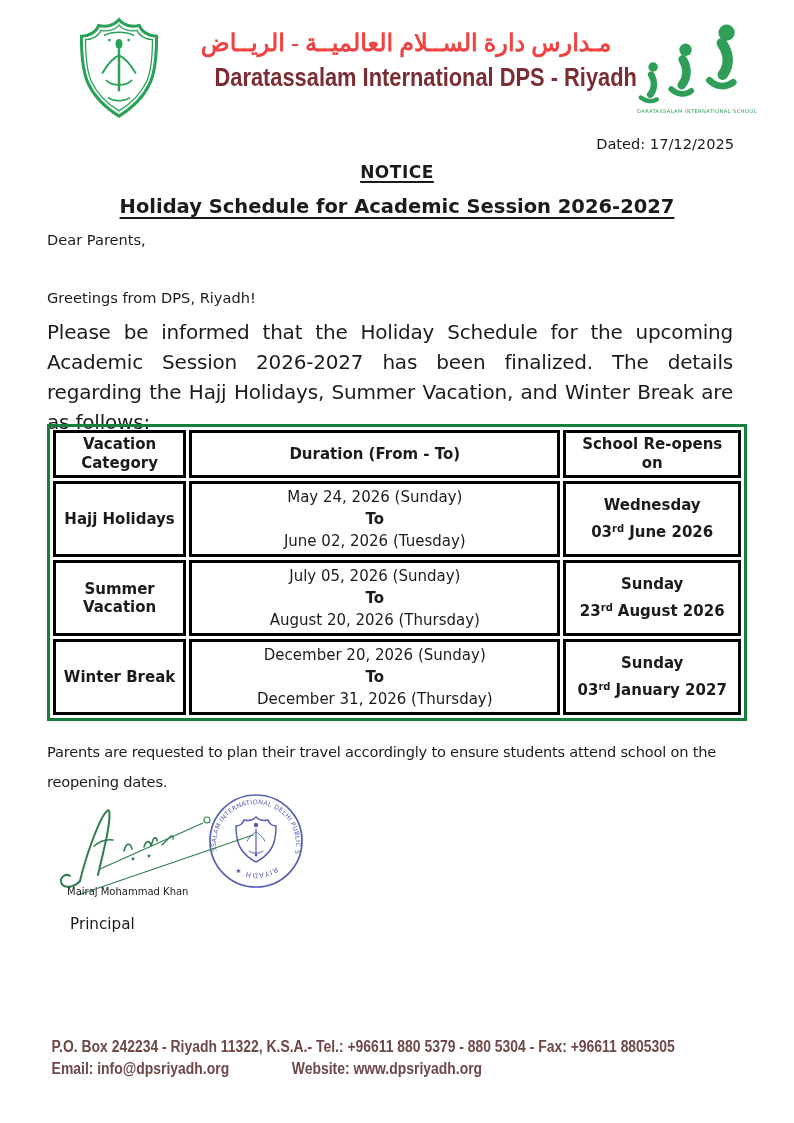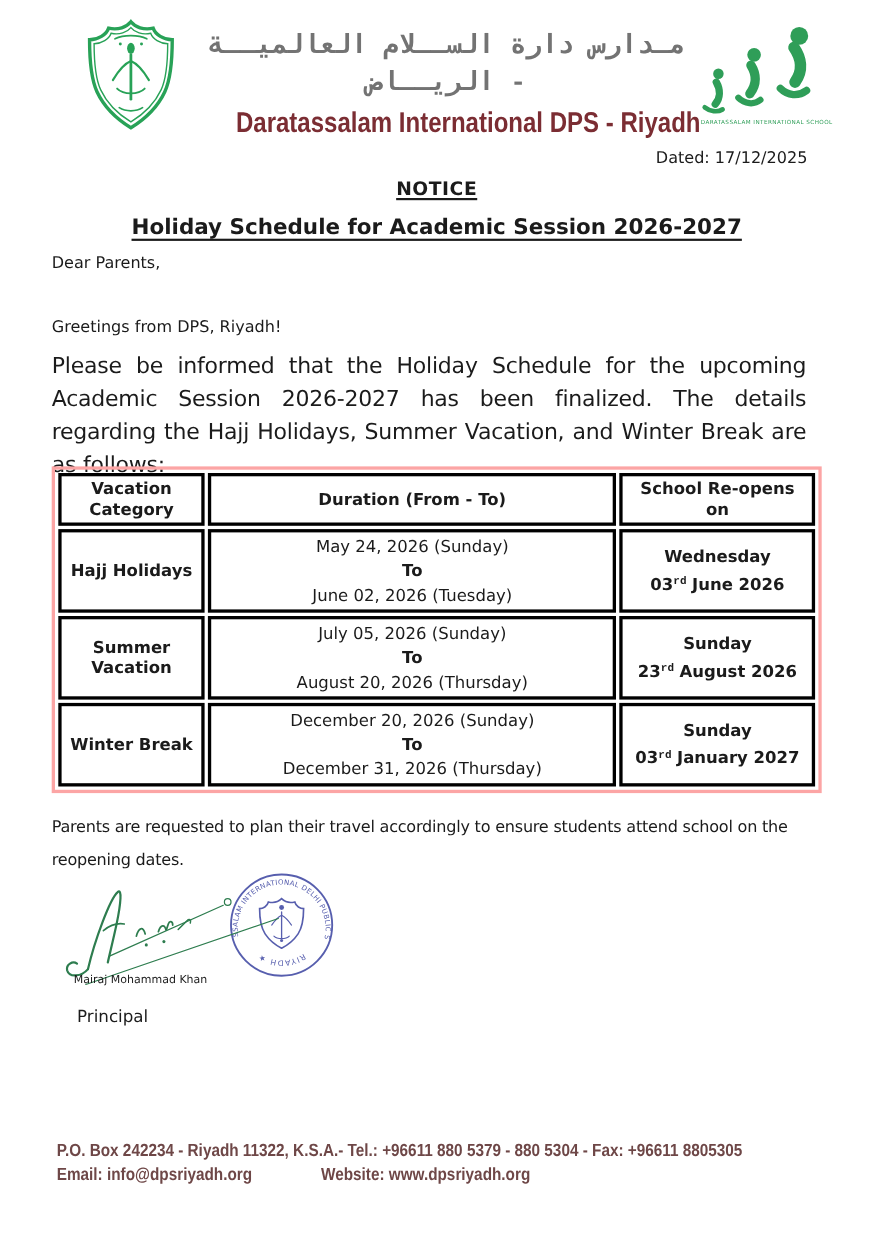--- a/index.html
+++ b/index.html
@@ -2,22 +2,22 @@
 <html><head>
 <meta charset="utf-8">
 <style>
   html,body{margin:0;padding:0;background:#e8e8e8;}
   .page{position:relative;width:794px;height:1123px;margin:0 auto;background:#ffffff;
         font-family:"DejaVu Sans",sans-serif;color:#1b1b1b;overflow:hidden;}
 
   
   .crest-logo{position:absolute;left:66px;top:15px;}
   .head-titles{position:absolute;left:178px;top:26px;width:456px;text-align:center;}
-  .arabic-title{font-size:24px;font-weight:bold;color:#737373;direction:rtl;
-                font-family:Liberation Mono, monospace;letter-spacing:0.5px;line-height:34px;}
+  .arabic-title{font-size:24px;font-weight:bold;color:#ef4444;direction:rtl;
+                font-family:Liberation Serif, serif;letter-spacing:0.5px;line-height:34px;}
   .english-title{font-size:26px;font-weight:bold;color:#7b2d33;margin-top:2px;
                  font-family:"Liberation Sans","DejaVu Sans",sans-serif;
                  transform:scaleX(0.84);transform-origin:center;white-space:nowrap;}
   .figures-logo{position:absolute;left:634px;top:16px;}
 
   
   .dated{position:absolute;top:135px;right:60px;font-size:14.6px;}
   .notice-title{position:absolute;top:162px;left:0;width:100%;text-align:center;
                 font-size:17px;font-weight:bold;letter-spacing:0.5px;
                 text-decoration:underline;text-decoration-thickness:2px;text-underline-offset:3px;}
@@ -28,33 +28,33 @@
   
   .salutation{position:absolute;left:47px;top:231px;font-size:14.6px;}
   .greeting{position:absolute;left:47px;top:289px;font-size:14.6px;}
   .intro{position:absolute;left:47px;top:317px;width:686px;font-size:20px;
          line-height:30px;text-align:justify;letter-spacing:-0.2px;}
   .closing{position:absolute;left:47px;top:737px;width:692px;font-size:14.6px;
            line-height:30px;letter-spacing:-0.2px;}
 
   
   .holiday-table{position:absolute;left:47px;top:424px;width:700px;
-                 border:3px solid #fca5a5;border-collapse:separate;border-spacing:3px;
+                 border:3px solid #15803d;border-collapse:separate;border-spacing:3px;
                  table-layout:fixed;}
   .holiday-table th,.holiday-table td{border:3px solid #000;text-align:center;
                  vertical-align:middle;padding:2px 4px;font-size:15px;background:#fff;}
   .holiday-table th{height:38px;font-weight:bold;line-height:19px;}
   .holiday-table td{height:64px;}
   col.c1{width:132px;} col.c2{width:368px;} col.c3{width:176px;}
   td.cat-cell{font-weight:bold;}
   .cell-line{display:block;line-height:22px;}
   .to-word{font-weight:bold;}
   td.reopen-cell{font-weight:bold;}
   td.reopen-cell .cell-line{line-height:23px;}
-  .ord{font-size:10px;vertical-align:5px;font-weight:bold;font-family:Liberation Mono, monospace;}
+  .ord{font-size:10px;vertical-align:5px;font-weight:bold;}
   .rest{margin-left:5px;}
 
   
   .stamp-svg{position:absolute;left:206px;top:791px;z-index:1;}
   .sig-svg{position:absolute;left:50px;top:783px;z-index:2;}
   .sig-name{position:absolute;left:67px;top:886px;font-size:10px;z-index:3;}
   .sig-role{position:absolute;left:70px;top:915px;font-size:15.2px;z-index:3;}
 
   
   .footer{position:absolute;left:0;top:1038px;width:100%;color:#6e4747;

